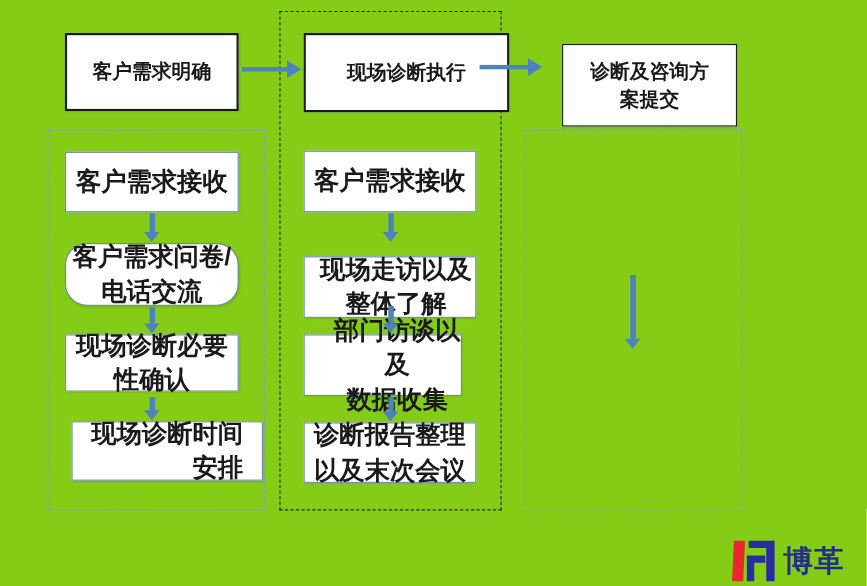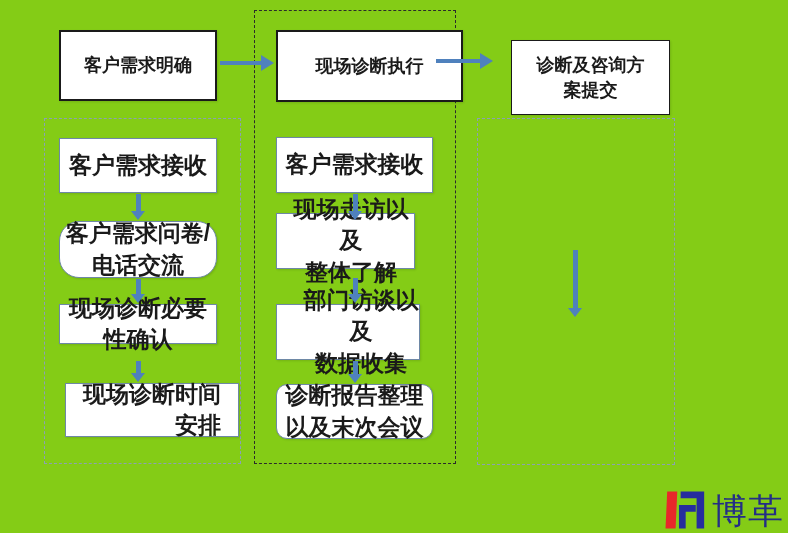--- a/index.html
+++ b/index.html
@@ -32,21 +32,21 @@
   
   .varrow{position:absolute;width:14px;z-index:4;}
   .varrow .vshaft{position:absolute;left:50%;margin-left:-2.5px;top:0;width:5px;background:#4f81bd;}
   .varrow .vhead{
     position:absolute;bottom:0;left:0;width:0;height:0;
     border-left:7px solid transparent;border-right:7px solid transparent;
     border-top:9px solid #4f81bd;
   }
   
   .logo{position:absolute;left:663px;top:489px;display:flex;align-items:center;gap:7px;}
-  .logo-text{font-size:35px;font-weight:normal;color:#242e86;letter-spacing:1px;line-height:1;text-align:right;}
+  .logo-text{font-size:27px;font-weight:bold;color:#242e86;letter-spacing:1px;line-height:1;text-align:right;}
 </style>
 </head>
 <body>
 
 <div class="canvas">
 
   <div class="group blue" style="left:44px;top:118px;width:195px;height:344px;"></div>
   <div class="group black" style="left:254px;top:10px;width:200px;height:452px;"></div>
   <div class="group blue" style="left:477px;top:118px;width:196px;height:345px;"></div>
 
@@ -78,57 +78,57 @@
       <div class="vhead"></div>
   </div>
   <div class="box step" style="left:59px;top:221px;width:158px;height:57px;border-radius:20px;">
     <span class="txt">客户需求问卷/
 电话交流</span>
   </div>
   <div class="varrow" style="left:131px;top:279px;height:24px;">
     <div class="vshaft" style="height:15px;"></div>
       <div class="vhead"></div>
   </div>
-  <div class="box step" style="left:59px;top:304px;width:158px;height:40px;">
+  <div class="box step" style="left:59px;top:304px;width:158px;height:52px;">
     <span class="txt">现场诊断必要
 性确认</span>
   </div>
   <div class="varrow" style="left:131px;top:361px;height:21px;">
     <div class="vshaft" style="height:12px;"></div>
       <div class="vhead"></div>
   </div>
   <div class="box step" style="left:65px;top:383px;width:174px;height:54px;text-align:right;">
     <span class="txt">现场诊断时间
 安排</span>
   </div>
 
   <div class="box step" style="left:276px;top:137px;width:157px;height:56px;">
     <span class="txt">客户需求接收</span>
   </div>
   <div class="varrow" style="left:348px;top:194px;height:26px;">
     <div class="vshaft" style="height:17px;"></div>
       <div class="vhead"></div>
   </div>
-  <div class="box step" style="left:276px;top:213px;width:139px;height:56px;padding-left:11px;">
+  <div class="box step" style="left:276px;top:233px;width:157px;height:56px;padding-left:11px;">
     <span class="txt">现场走访以及
 整体了解</span>
   </div>
   <div class="varrow" style="left:348px;top:278px;height:25px;">
     <div class="vshaft" style="height:16px;"></div>
       <div class="vhead"></div>
   </div>
   <div class="box step" style="left:276px;top:304px;width:144px;height:56px;padding-left:26px;">
     <span class="txt">部门访谈以及
 数据收集</span>
   </div>
   <div class="varrow" style="left:348px;top:361px;height:22px;">
     <div class="vshaft" style="height:13px;"></div>
       <div class="vhead"></div>
   </div>
-  <div class="box step" style="left:276px;top:384px;width:157px;height:55px;border-radius:11px;">
+  <div class="box step" style="left:276px;top:384px;width:157px;height:55px;">
     <span class="txt">诊断报告整理
 以及末次会议</span>
   </div>
 
   <div class="varrow" style="left:568px;top:250px;height:67px;">
     <div class="vshaft" style="height:58px;"></div>
       <div class="vhead"></div>
   </div>
 
   <div class="logo">

